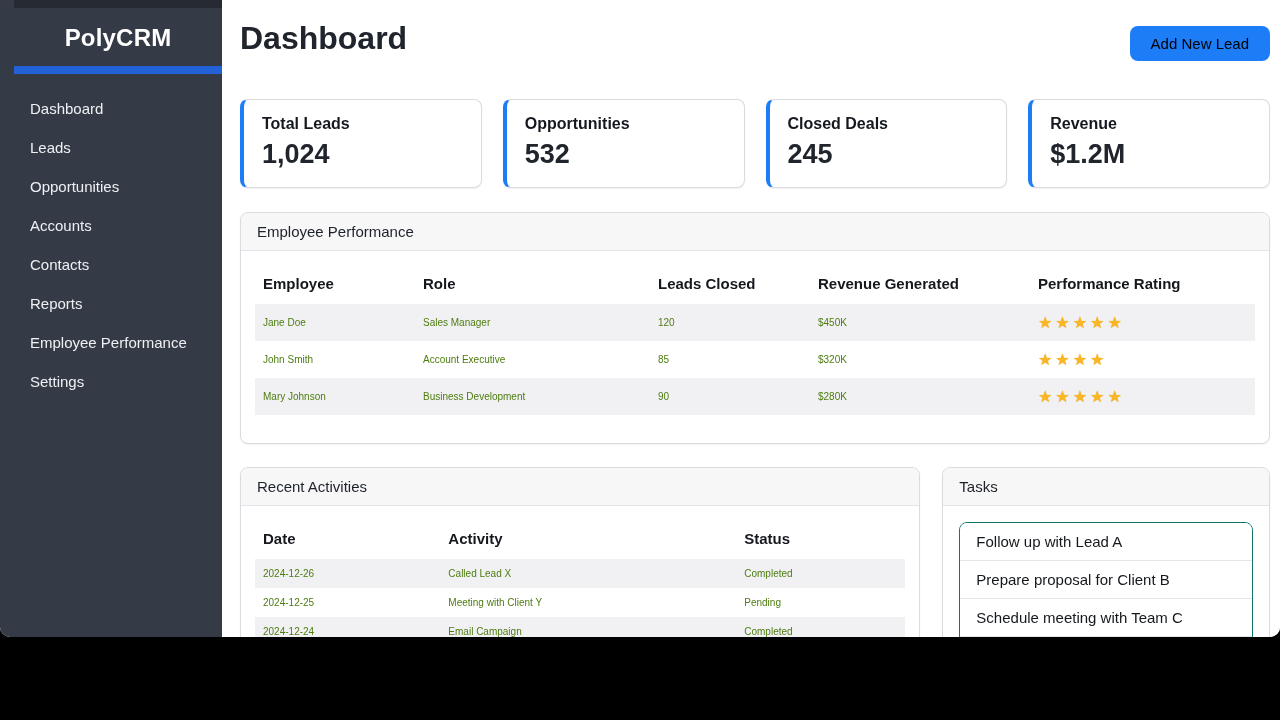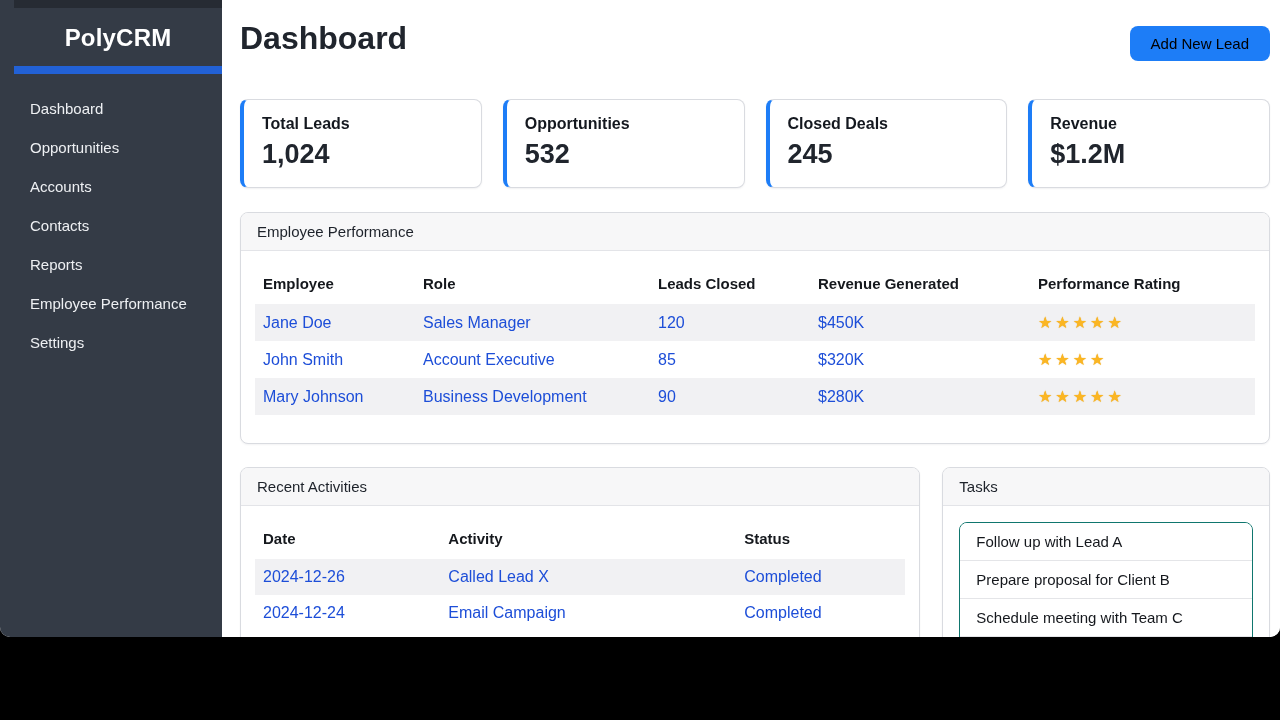--- a/index.html
+++ b/index.html
@@ -85,21 +85,21 @@
     border-bottom: 1px solid #e3e4e8;
     padding: 10px 16px;
     font-size: 15px; color: #1d222a;
   }
   .panel-body { padding: 16px 14px 28px 14px; }
   table { width: 100%; border-collapse: collapse; table-layout: fixed; }
   th {
     text-align: left; font-size: 15px; font-weight: 700; color: #15181d;
     padding: 8px 8px 12px 8px;
   }
-  td { font-size: 16px; color: #1d4ed8; padding: 9px 8px; }
+  td { font-size: 10px; color: #4d7c0f; padding: 9px 8px; }
   tbody tr:nth-child(odd) { background: #f1f1f3; }
   .stars {
     color: #fbb623; font-size: 16px; letter-spacing: 3px;
     text-shadow: 0 0 1px #e09a10;
     white-space: nowrap;
   }
   
   .bottom-row {
     display: grid; grid-template-columns: 679fr 327fr;
     gap: 22px;
@@ -125,20 +125,21 @@
 <body>
 
 <div class="app">
 
   <aside class="sidebar">
     <div class="titlebar-strip"></div>
     <div class="brand">PolyCRM</div>
     <div class="accent-bar"></div>
     <nav class="nav">
       <div class="nav-item">Dashboard</div>
+      <div class="nav-item">Leads</div>
       <div class="nav-item">Opportunities</div>
       <div class="nav-item">Accounts</div>
       <div class="nav-item">Contacts</div>
       <div class="nav-item">Reports</div>
       <div class="nav-item">Employee Performance</div>
       <div class="nav-item">Settings</div>
     </nav>
   </aside>
 
   <main class="main">
@@ -232,20 +233,25 @@
                 <th>Status</th>
               </tr>
             </thead>
             <tbody>
               <tr>
                 <td>2024-12-26</td>
                 <td>Called Lead X</td>
                 <td>Completed</td>
               </tr>
               <tr>
+                <td>2024-12-25</td>
+                <td>Meeting with Client Y</td>
+                <td>Pending</td>
+              </tr>
+              <tr>
                 <td>2024-12-24</td>
                 <td>Email Campaign</td>
                 <td>Completed</td>
               </tr>
             </tbody>
           </table>
         </div>
       </section>
 
       <section class="panel">

